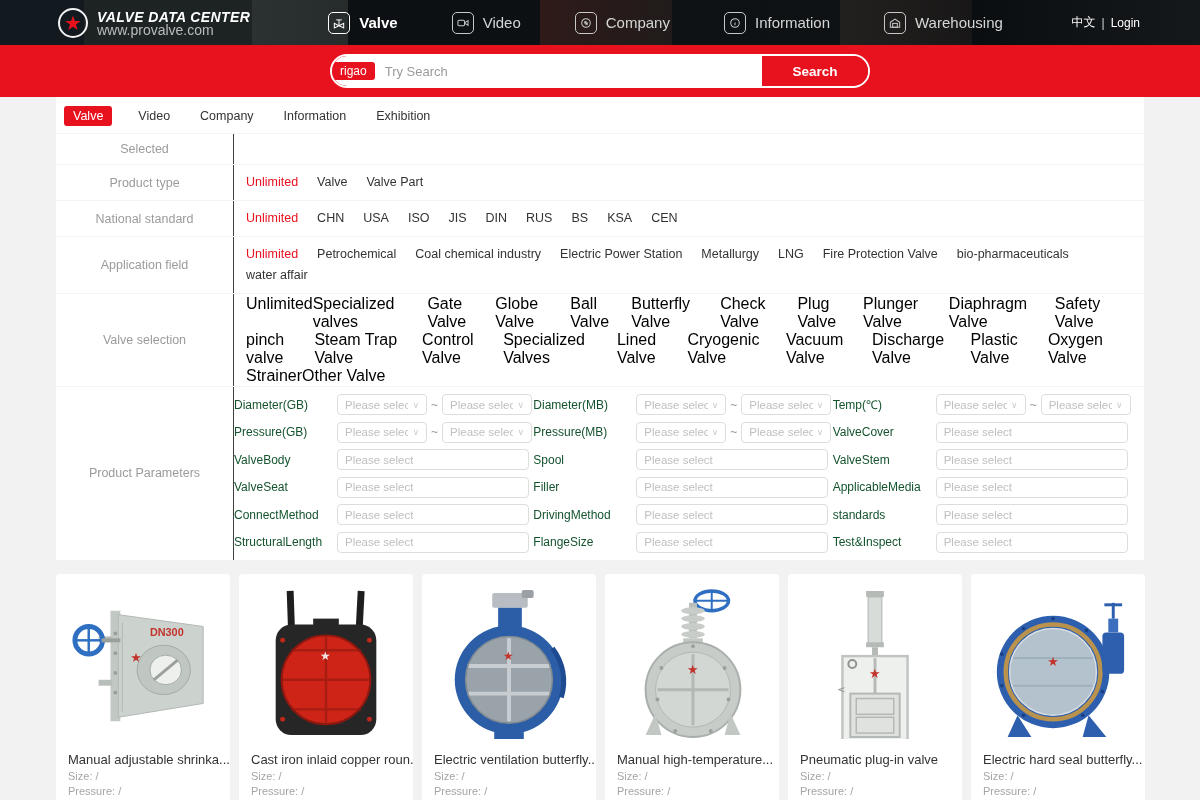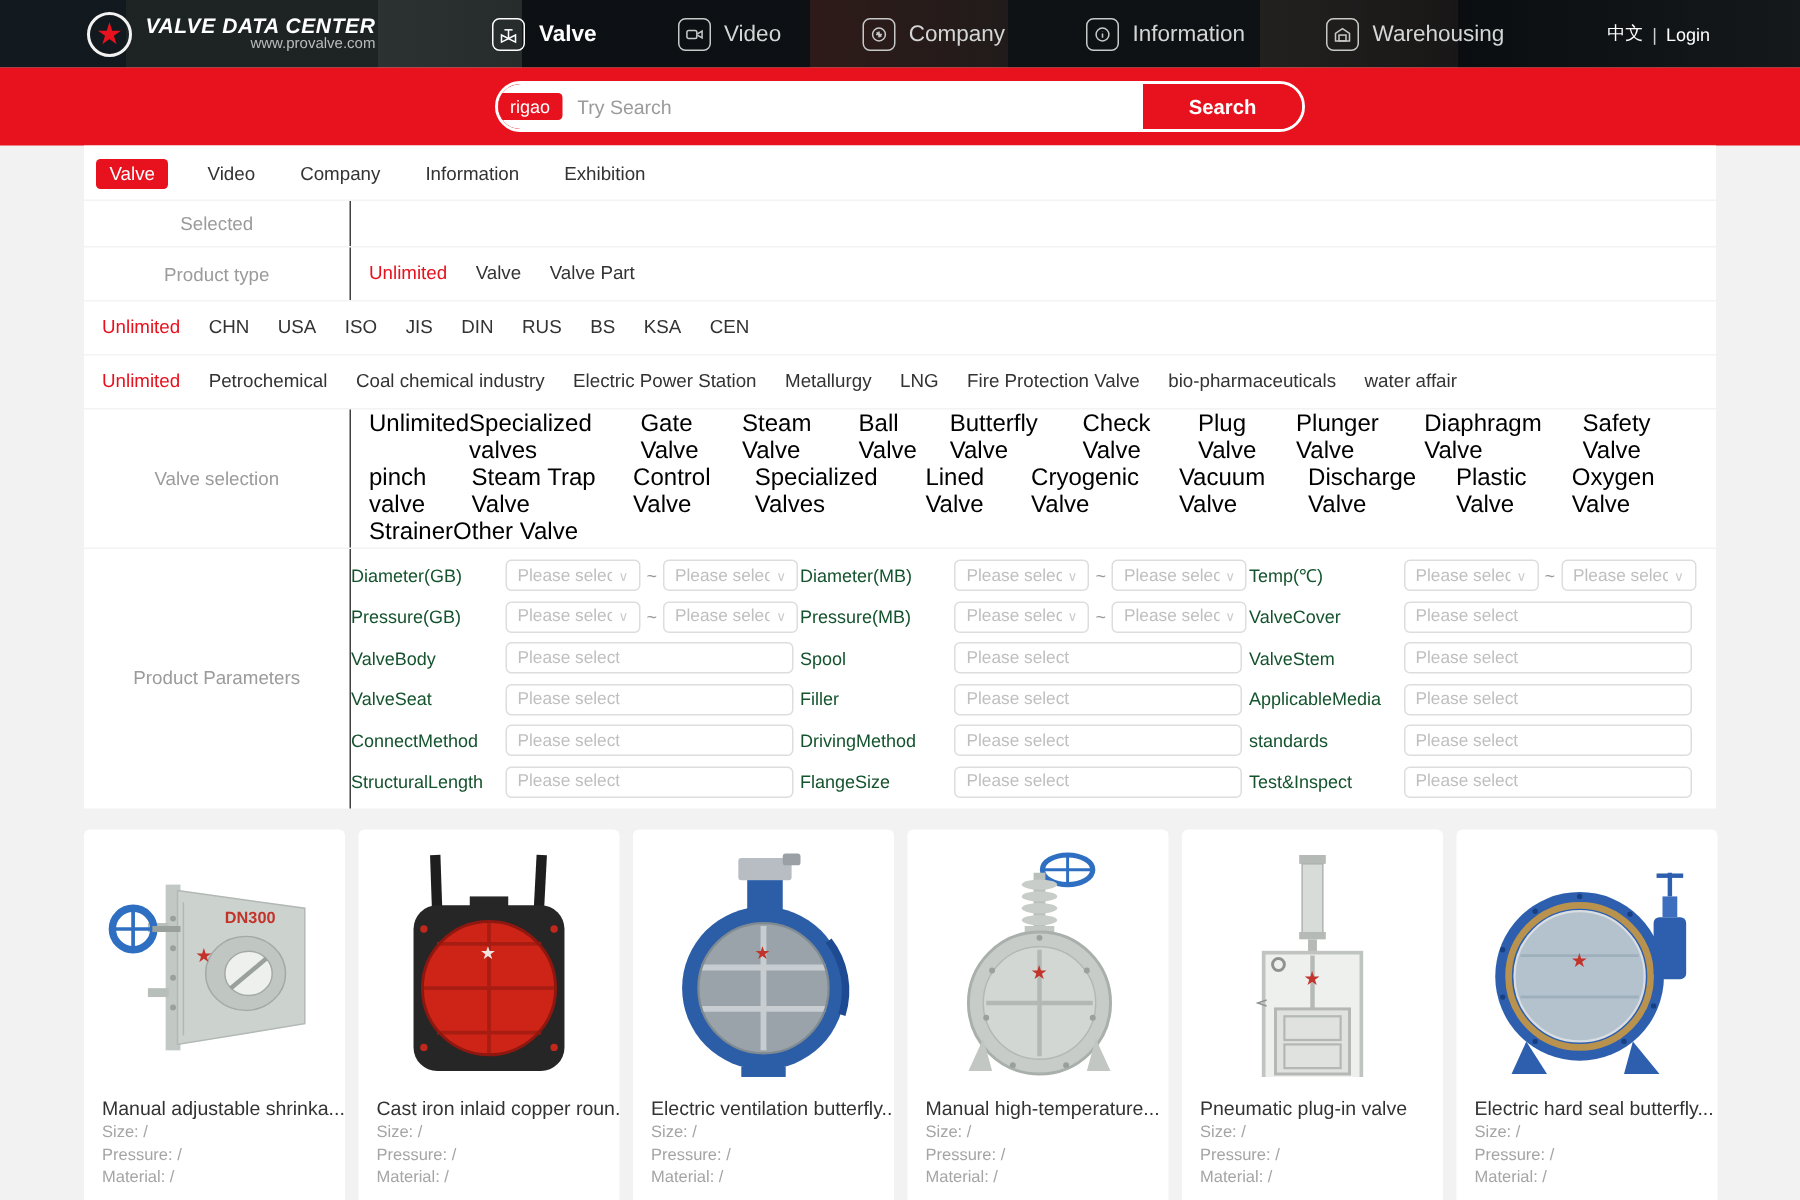--- a/index.html
+++ b/index.html
@@ -10,21 +10,21 @@
   .top-header { height:45px; display:flex; align-items:center; padding:0 60px 0 58px;
     background:
       linear-gradient(rgba(10,12,14,.55), rgba(10,12,14,.55)),
       linear-gradient(90deg,#1b2a33 0,#1b2a33 7%,#35403c 7%,#35403c 21%,#55605e 21%,#49524f 29%,#10151a 29%,#10151a 45%,#5a2c26 45%,#3c2f2a 56%,#14181c 56%,#14181c 70%,#403a35 70%,#2a2522 81%,#0c1013 81%,#23282c 100%);
   }
   .logo-wrap { display:flex; align-items:center; gap:9px; }
   .logo-circle { width:30px; height:30px; border:2px solid #f2f2f2; border-radius:50%;
     display:flex; align-items:center; justify-content:center; }
   .logo-star { color:#e8121f; font-size:20px; line-height:20px; }
   .brand-title { color:#fff; font-size:14px; font-weight:bold; letter-spacing:.4px; line-height:15px;font-style:italic; }
-  .brand-url { color:#b9bcbe; font-size:10px; line-height:10px;text-align:right; }
+  .brand-url { color:#b9bcbe; font-size:14px; line-height:10px; }
   .main-nav { display:flex; align-items:center; gap:54px; margin-left:78px; }
   .nav-item { display:flex; align-items:center; gap:9px; cursor:pointer; }
   .nav-ico { width:22px; height:22px; border:1px solid #c7c9c9; border-radius:5px;
     display:flex; align-items:center; justify-content:center; }
   .nav-item .nav-label { color:#d4d6d6; font-size:15px; }
   .nav-item.active .nav-label { color:#fff; font-weight:bold; }
   .nav-item.active .nav-ico { border-color:#fff; }
   .header-right { margin-left:auto; display:flex; align-items:center; gap:6px;
     color:#fff; font-size:12px; }
   .header-right .sep { color:#cfd1d1; }
@@ -180,56 +180,58 @@
   <div class="filter-row">
     <div class="f-label">Product type</div>
     <div class="f-values">
       <span class="opt red">Unlimited</span>
       <span class="opt">Valve</span>
       <span class="opt">Valve Part</span>
     </div>
   </div>
 
   <div class="filter-row">
+    <div class="f-label">National standard</div>
     <div class="f-values">
       <span class="opt red">Unlimited</span>
       <span class="opt">CHN</span>
       <span class="opt">USA</span>
       <span class="opt">ISO</span>
       <span class="opt">JIS</span>
       <span class="opt">DIN</span>
       <span class="opt">RUS</span>
       <span class="opt">BS</span>
       <span class="opt">KSA</span>
       <span class="opt">CEN</span>
     </div>
   </div>
 
   <div class="filter-row">
+    <div class="f-label">Application field</div>
     <div class="f-values">
       <span class="opt red">Unlimited</span>
       <span class="opt">Petrochemical</span>
       <span class="opt">Coal chemical industry</span>
       <span class="opt">Electric Power Station</span>
       <span class="opt">Metallurgy</span>
       <span class="opt">LNG</span>
       <span class="opt">Fire Protection Valve</span>
       <span class="opt">bio-pharmaceuticals</span>
       <span class="opt">water affair</span>
     </div>
   </div>
 
   <div class="filter-row">
     <div class="f-label">Valve selection</div>
     <div class="vs-lines">
       <div class="vs-line">
         <span class="opt red">Unlimited</span>
         <span class="opt">Specialized valves</span>
         <span class="opt">Gate Valve</span>
-        <span class="opt">Steam Valve</span>
+        <span class="opt">Globe Valve</span>
         <span class="opt">Ball Valve</span>
         <span class="opt">Butterfly Valve</span>
         <span class="opt">Check Valve</span>
         <span class="opt">Plug Valve</span>
         <span class="opt">Plunger Valve</span>
         <span class="opt">Diaphragm Valve</span>
         <span class="opt">Safety Valve</span>
       </div>
       <div class="vs-line">
         <span class="opt">pinch valve</span>

